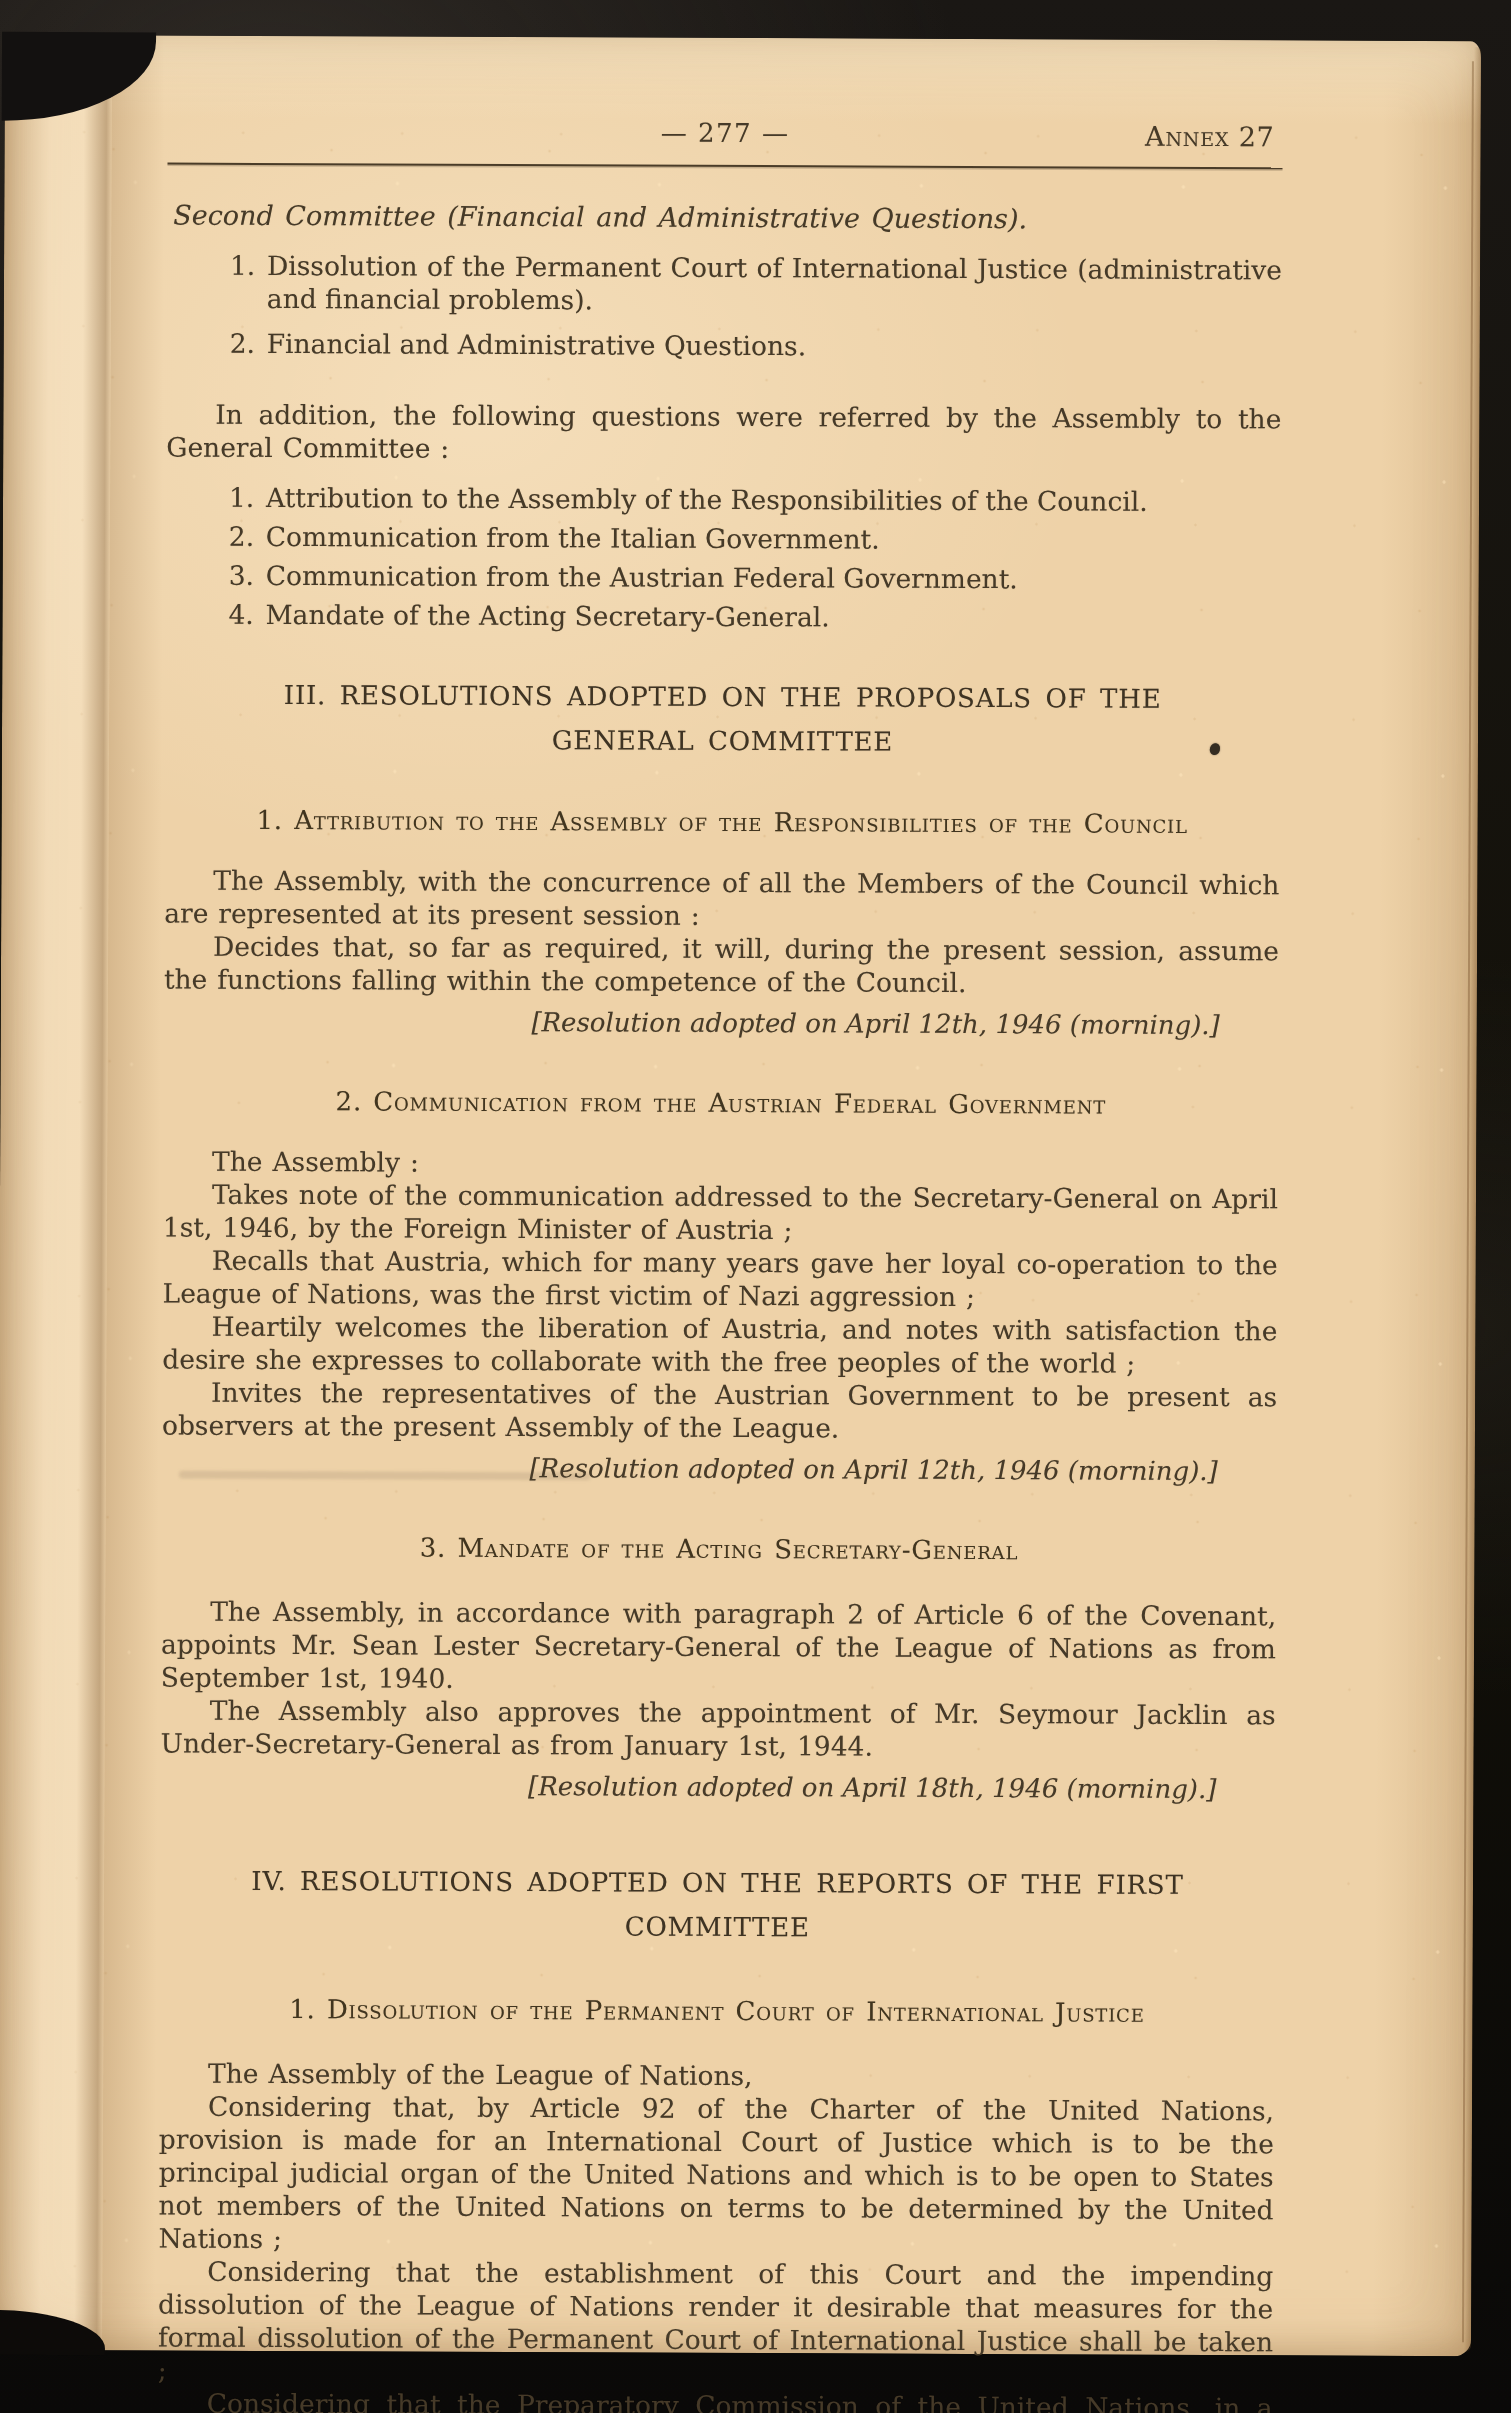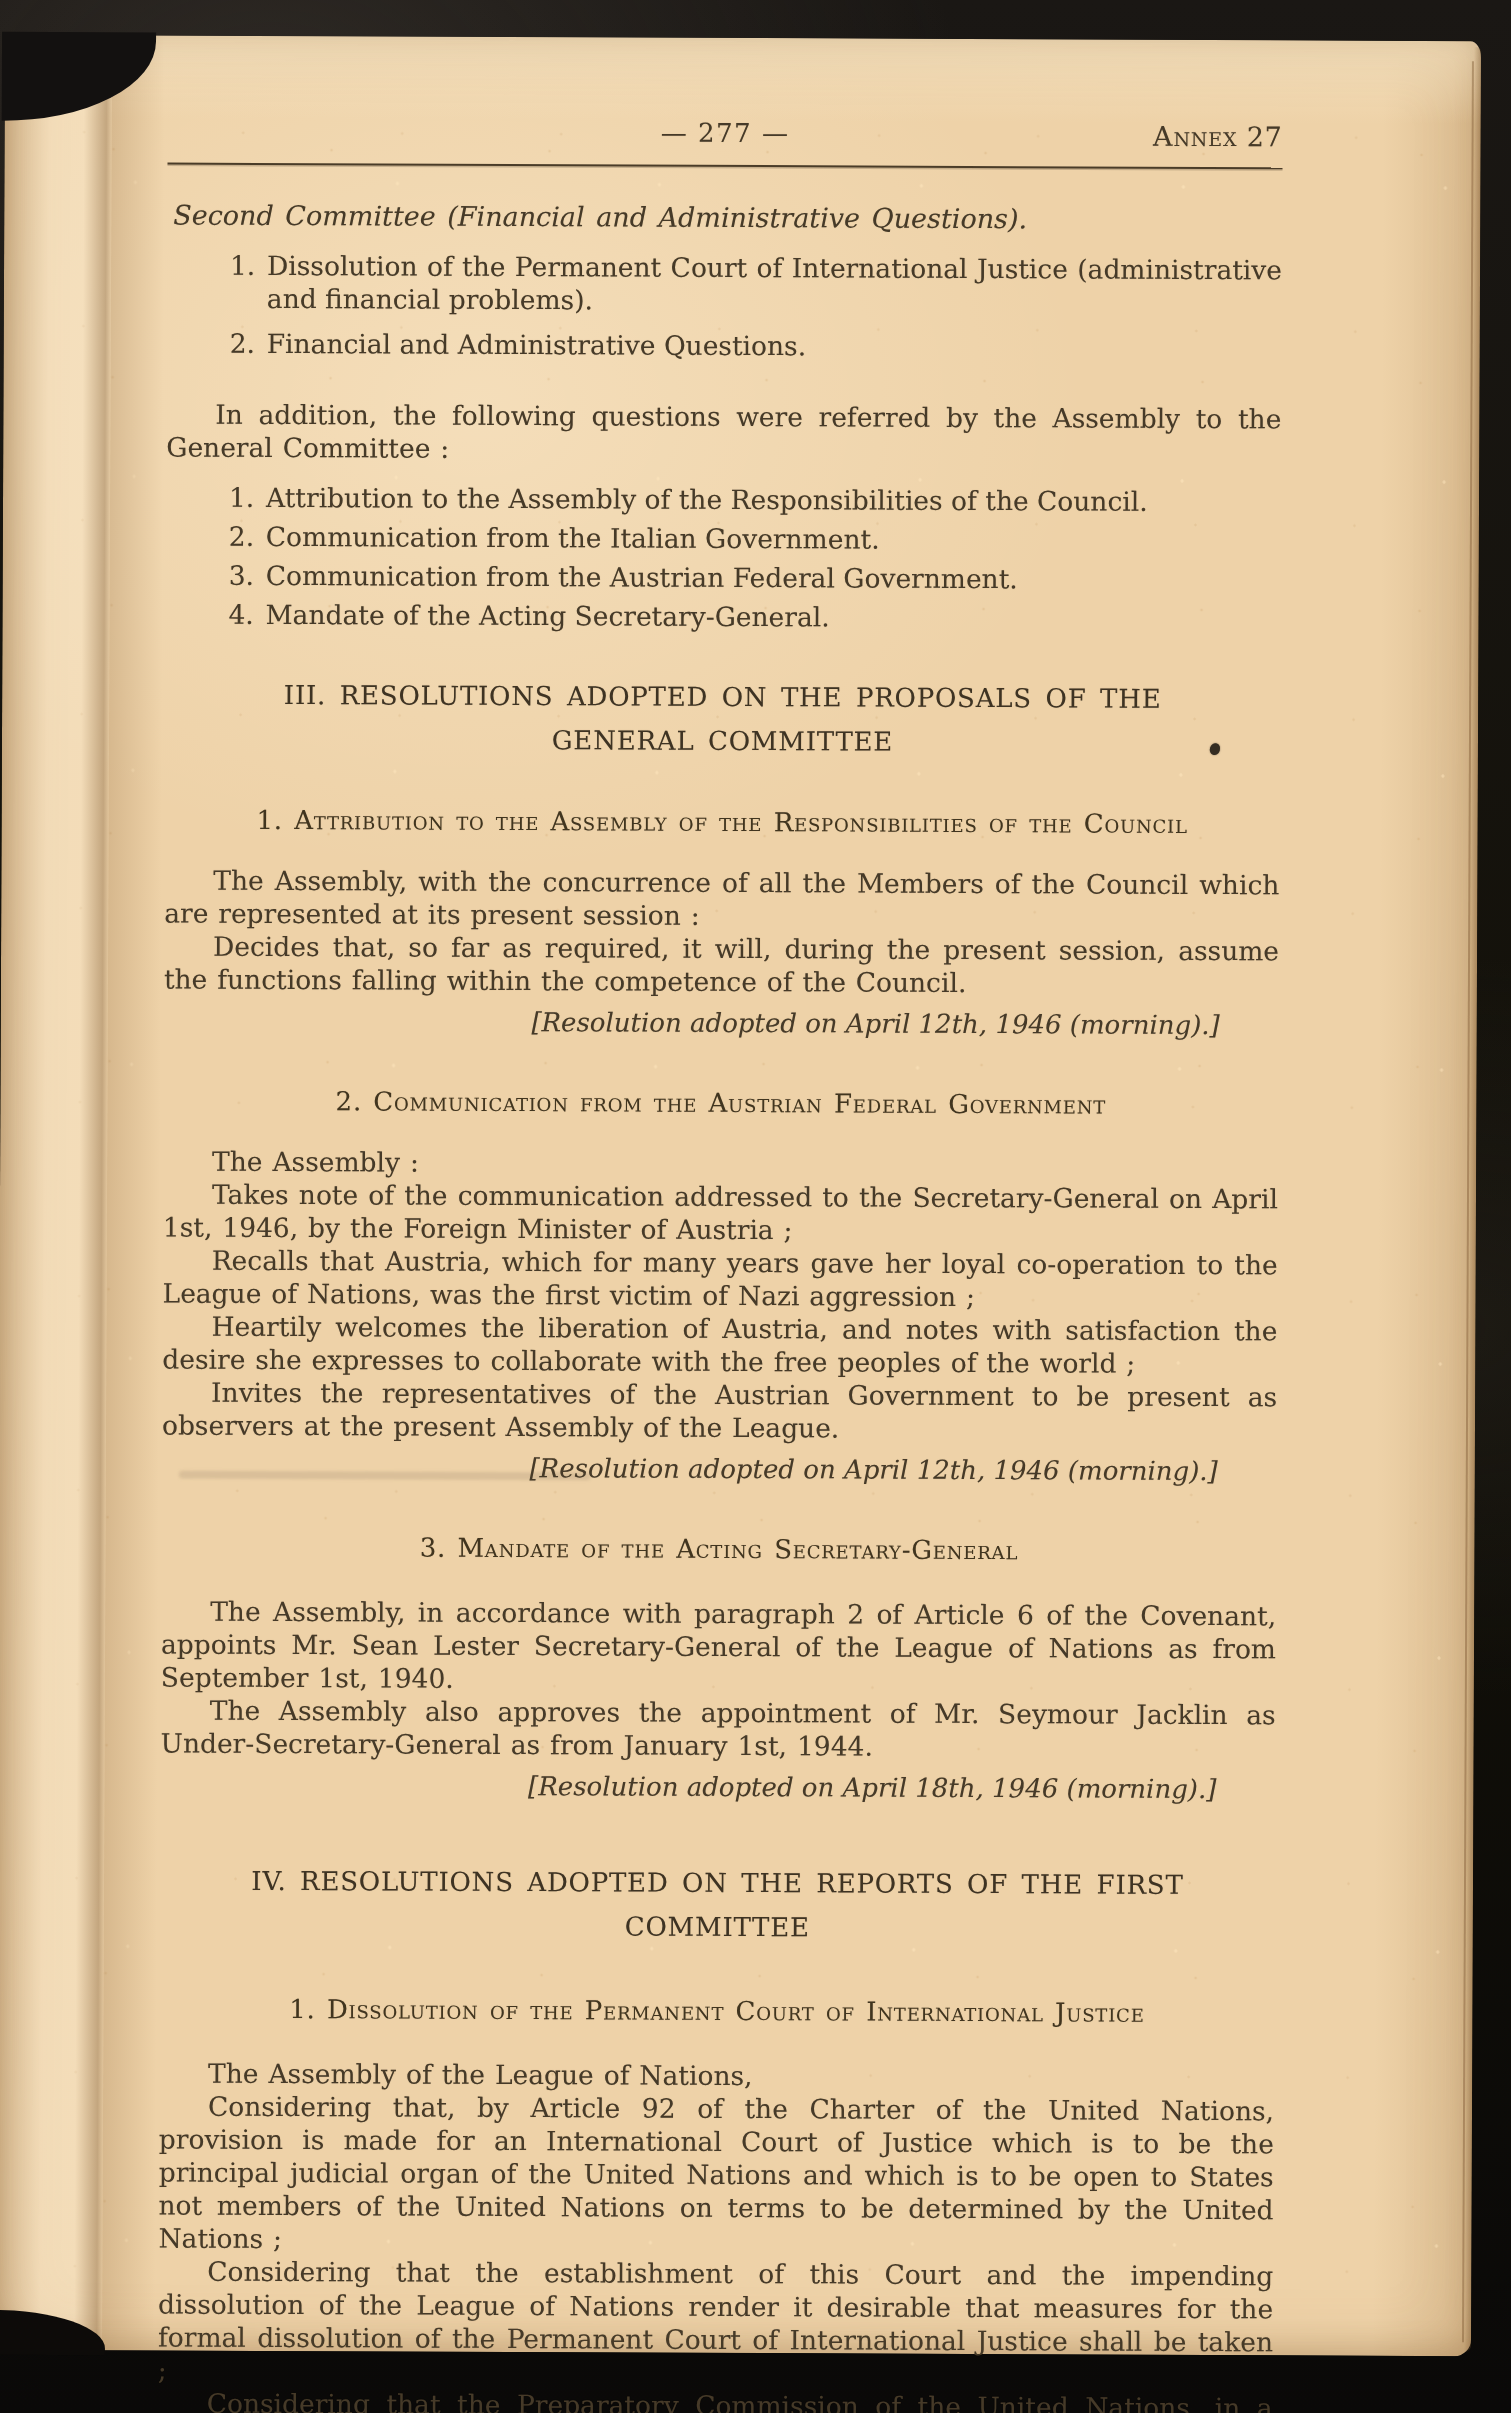--- a/index.html
+++ b/index.html
@@ -62,21 +62,21 @@
     box-shadow:0 0 1.5px rgba(53,45,34,0.8);
   }
   .smudge {
     position:absolute; left:180px; top:1435px; width:412px; height:8.3px;
     background:rgba(112,96,76,0.16); border-radius:4.5px; filter:blur(1.5px);
   }
   .text-block { position:relative; margin-left:163px; width:1115px; padding-top:80px; }
 
   .page-header { position:relative; height:38px; font-size:26px; }
   .page-number { text-align:center; letter-spacing:1.5px; }
-  .annex { position:absolute; right:0; top:0.8px; font-variant-caps:small-caps; letter-spacing:0.8px; font-size:27px; }
+  .annex { position:absolute; right:8px; top:0.8px; font-variant-caps:small-caps; letter-spacing:0.8px; font-size:27px; }
   .rule { margin-top:9px; height:2.3px; background:#4a3c28; box-shadow:0 1.5px 0 rgba(74,60,40,0.25); }
 
   .committee-title { margin:35px 0 0; font-style:italic; font-size:27px; text-indent:6px; word-spacing:3px; }
 
   .items { margin-top:18px; }
   .items-tight { margin-top:16.6px; }
   .item { position:relative; padding-left:100px; font-size:26.5px; line-height:33px; text-align:justify; }
   .items .item + .item { margin-top:12px; }
   .items-tight .item + .item { margin-top:6px; }
   .item .num { position:absolute; left:63px; }

